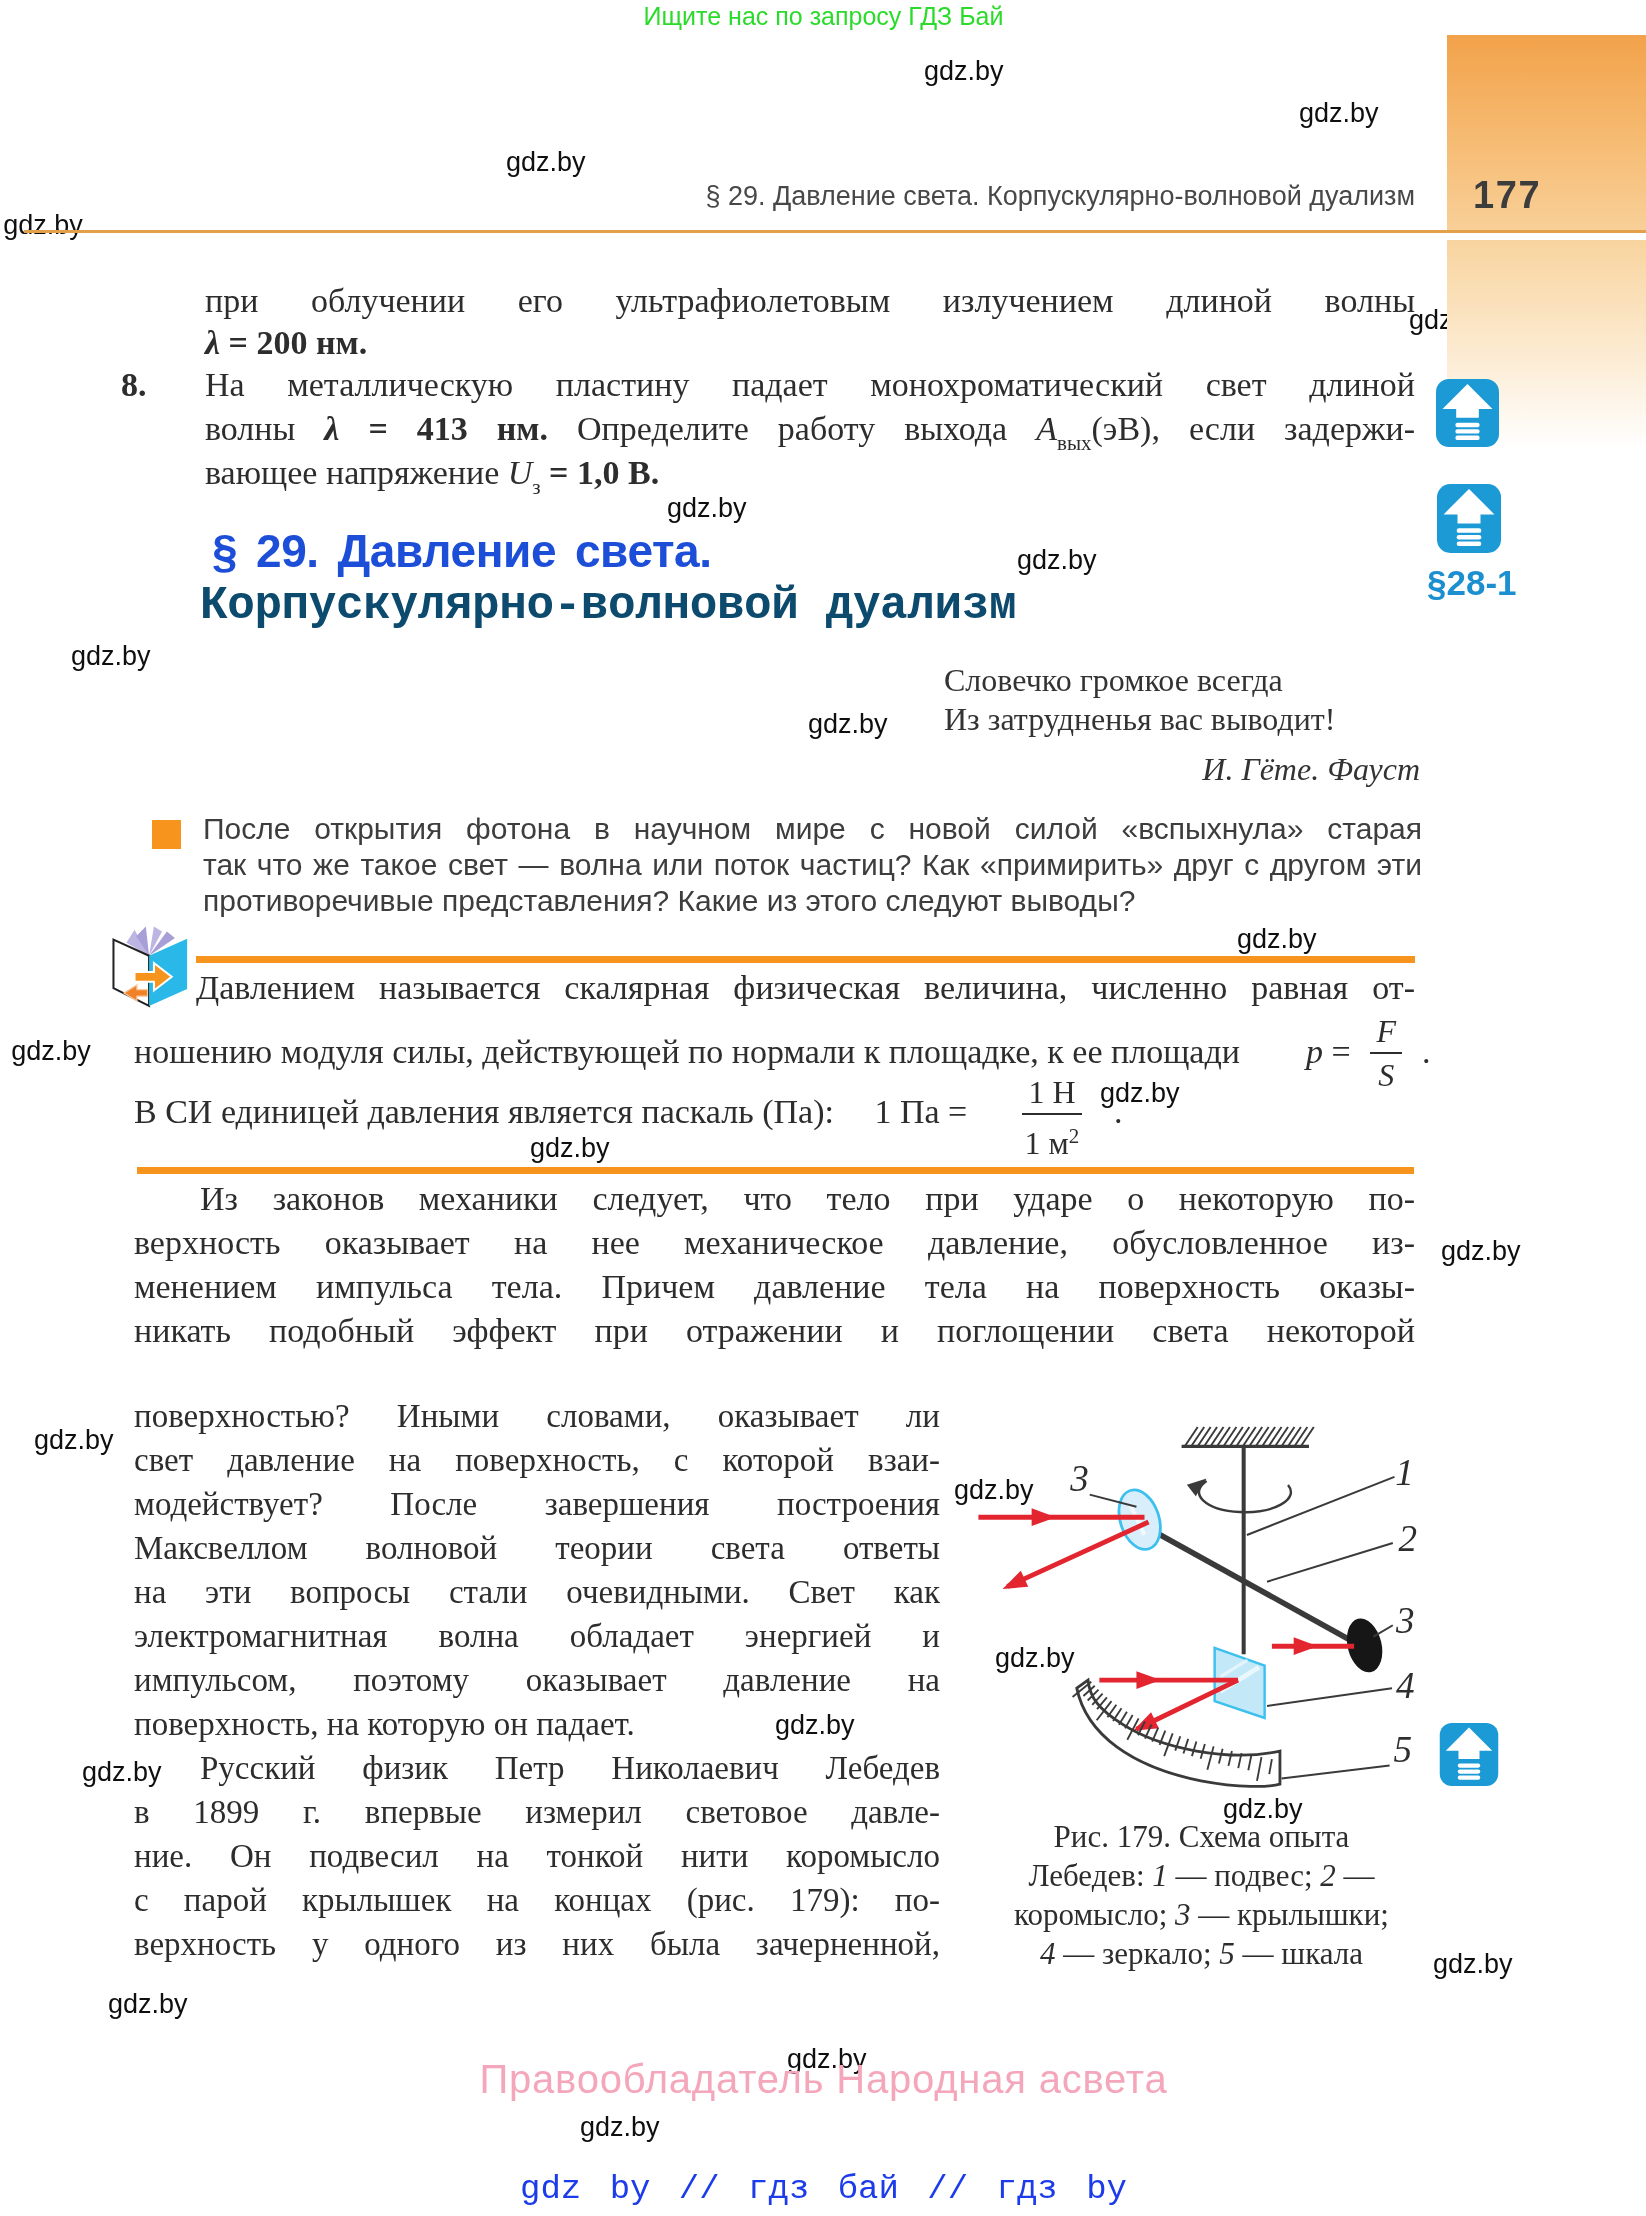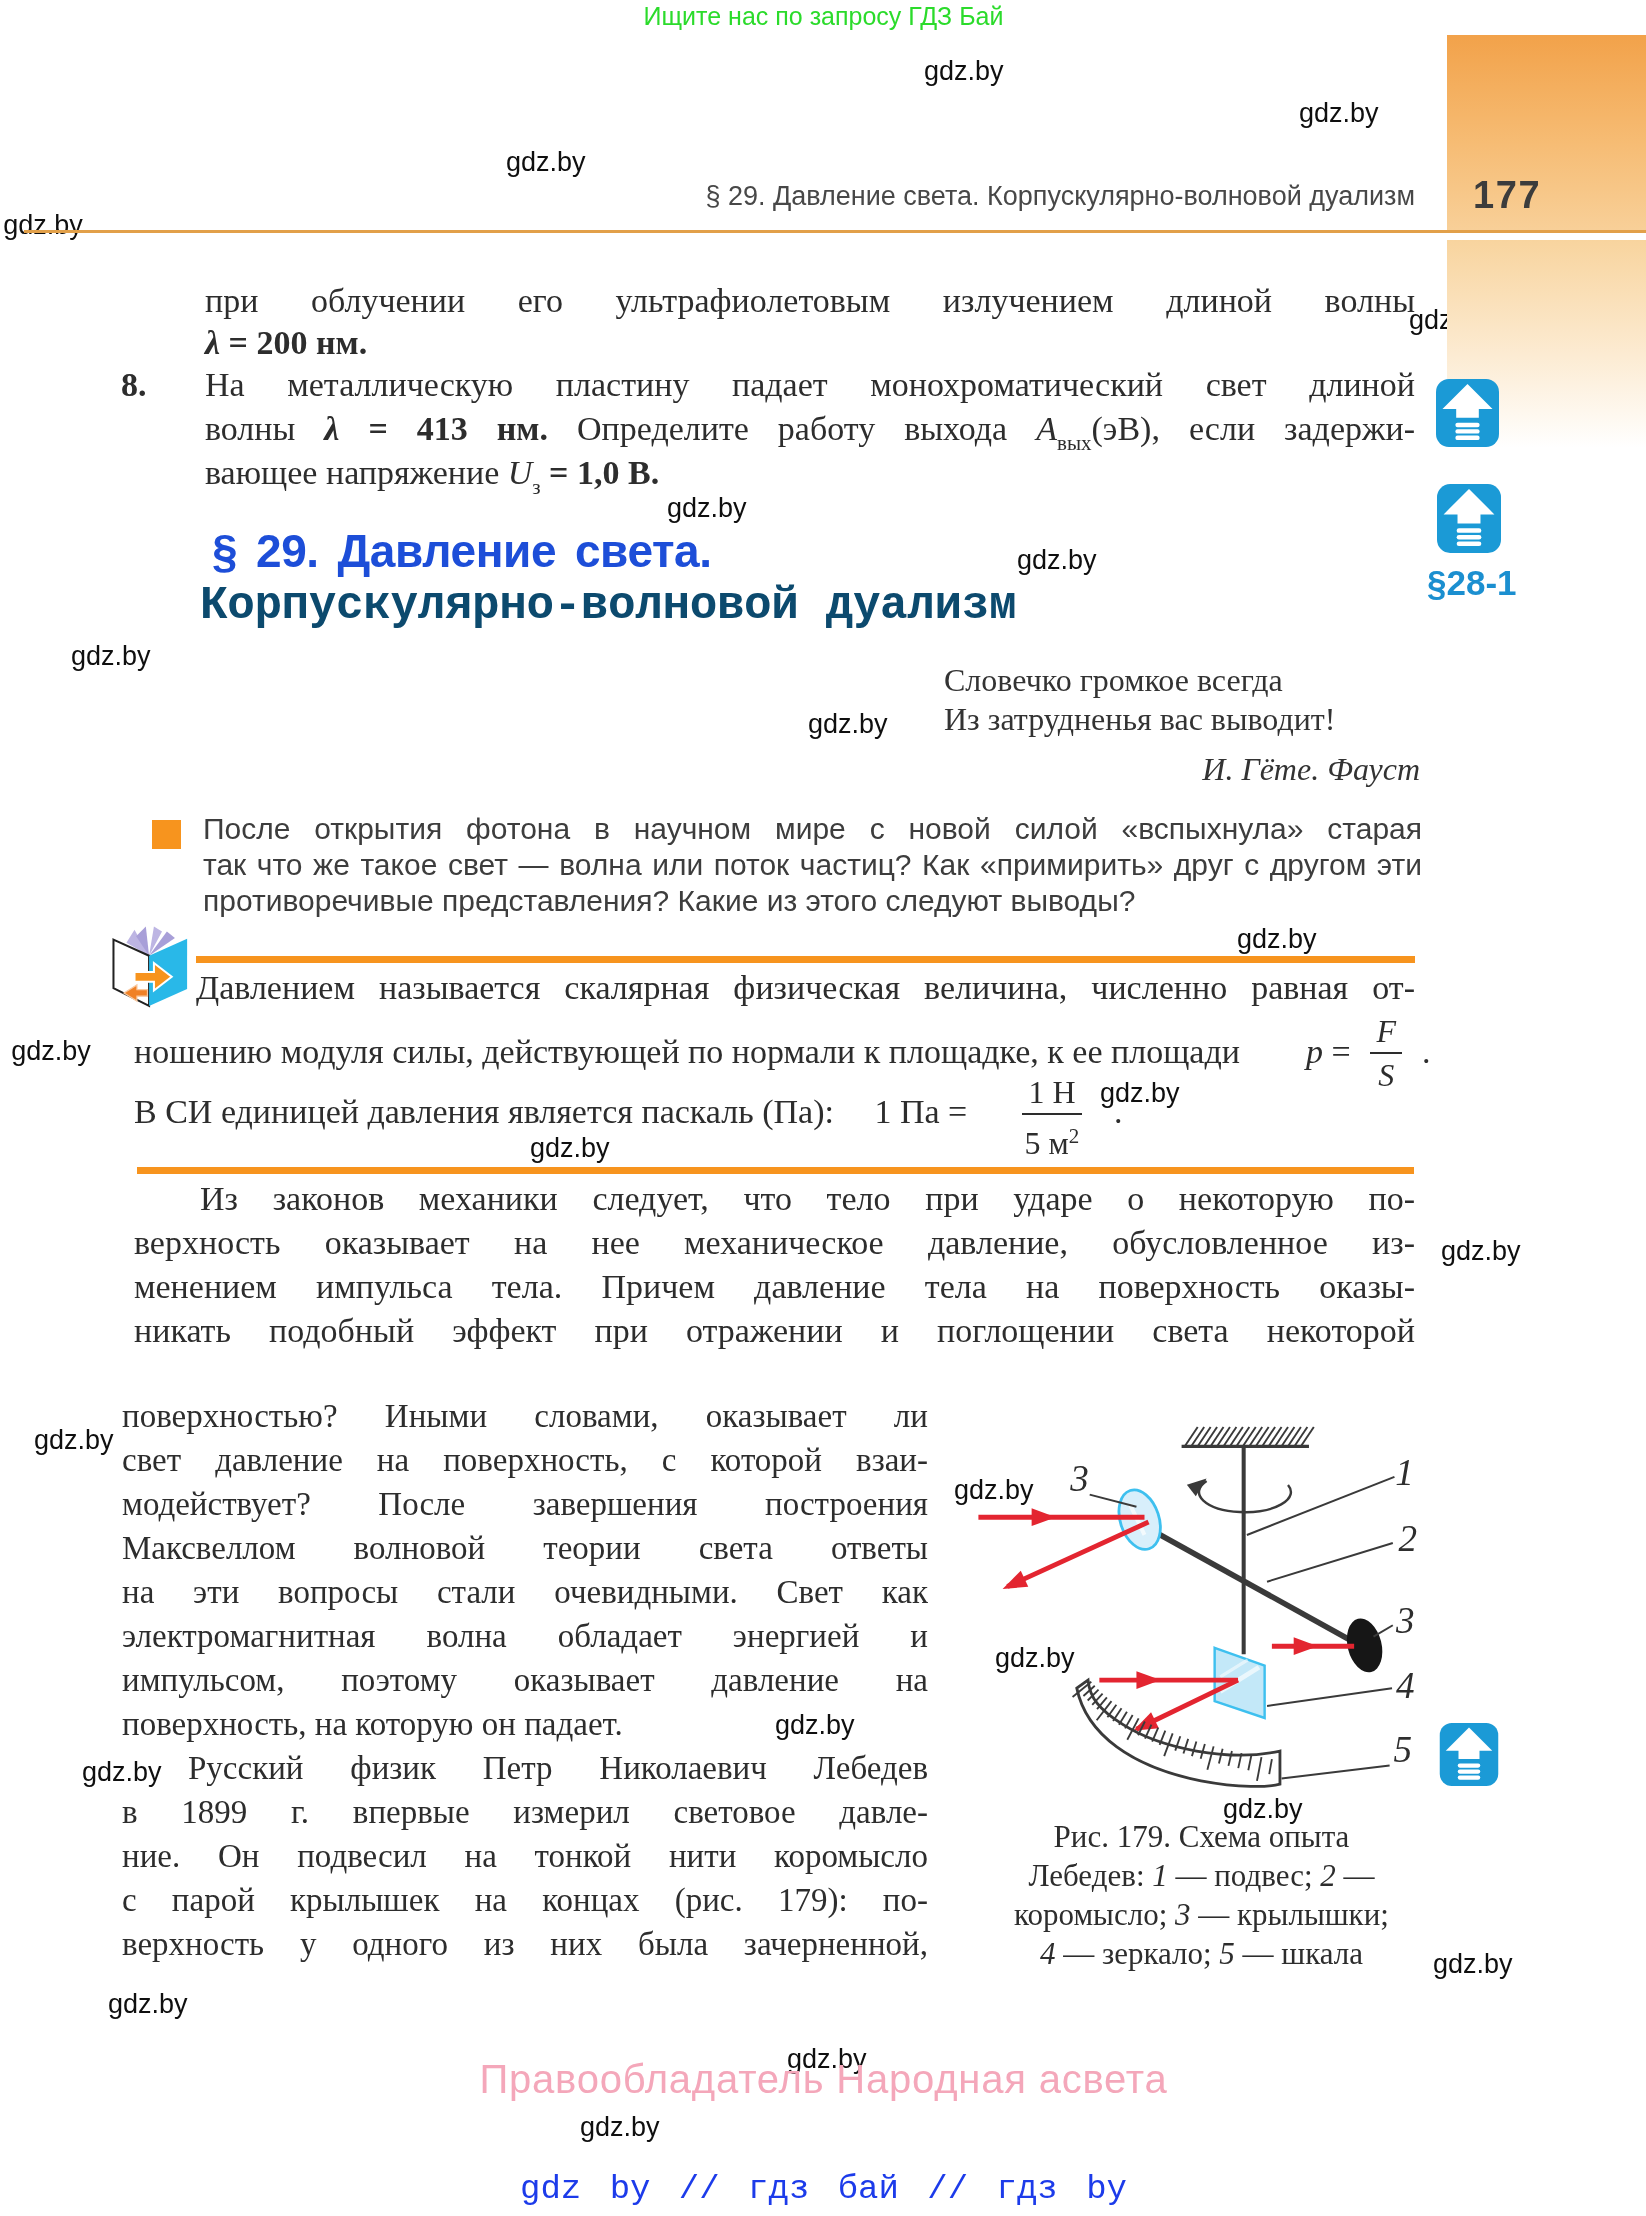--- a/index.html
+++ b/index.html
@@ -134,33 +134,33 @@
     <div class="ftop it">F</div>
     <div class="fbot it">S</div>
   </div>
   <div class="abs bodytxt" style="left:1422px;top:1030px;height:44px;line-height:44px;">.</div>
 
   <div class="abs bodytxt" style="left:134px;top:1090px;height:44px;line-height:44px;">
     <span>В СИ единицей давления является паскаль (Па): </span><span style="margin-left:32px;">1 Па = </span>
   </div>
   <div class="frac" style="left:1022px;top:1072px;">
     <div class="ftop"><span>1 Н</span></div>
-    <div class="fbot"><span>5 м</span><span class="sup">2</span></div>
+    <div class="fbot"><span>1 м</span><span class="sup">2</span></div>
   </div>
   <div class="abs bodytxt" style="left:1114px;top:1090px;height:44px;line-height:44px;">.</div>
   <div class="orange-rule" style="left:137px;top:1167px;width:1277px;"></div>
 
   <div class="abs bodytxt" style="left:134px;top:1177px;width:1281px;">
     <div class="jline" style="text-indent:66px;">Из законов механики следует, что тело при ударе о некоторую по-</div>
     <div class="jline">верхность оказывает на нее механическое давление, обусловленное из-</div>
     <div class="jline">менением импульса тела. Причем давление тела на поверхность оказы-</div>
     <div class="jline">никать подобный эффект при отражении и поглощении света некоторой</div>
   </div>
 
-  <div class="abs coltxt col" style="left:122px;top:1394px;width:806px;">
+  <div class="abs coltxt col" style="left:134px;top:1394px;width:806px;">
     <div class="jline">поверхностью? Иными словами, оказывает ли</div>
     <div class="jline">свет давление на поверхность, с которой взаи-</div>
     <div class="jline">модействует? После завершения построения</div>
     <div class="jline">Максвеллом волновой теории света ответы</div>
     <div class="jline">на эти вопросы стали очевидными. Свет как</div>
     <div class="jline">электромагнитная волна обладает энергией и</div>
     <div class="jline">импульсом, поэтому оказывает давление на</div>
     <div style="height:44px;line-height:44px;">поверхность, на которую он падает.</div>
     <div class="jline" style="text-indent:66px;">Русский физик Петр Николаевич Лебедев</div>
     <div class="jline">в 1899 г. впервые измерил световое давле-</div>

